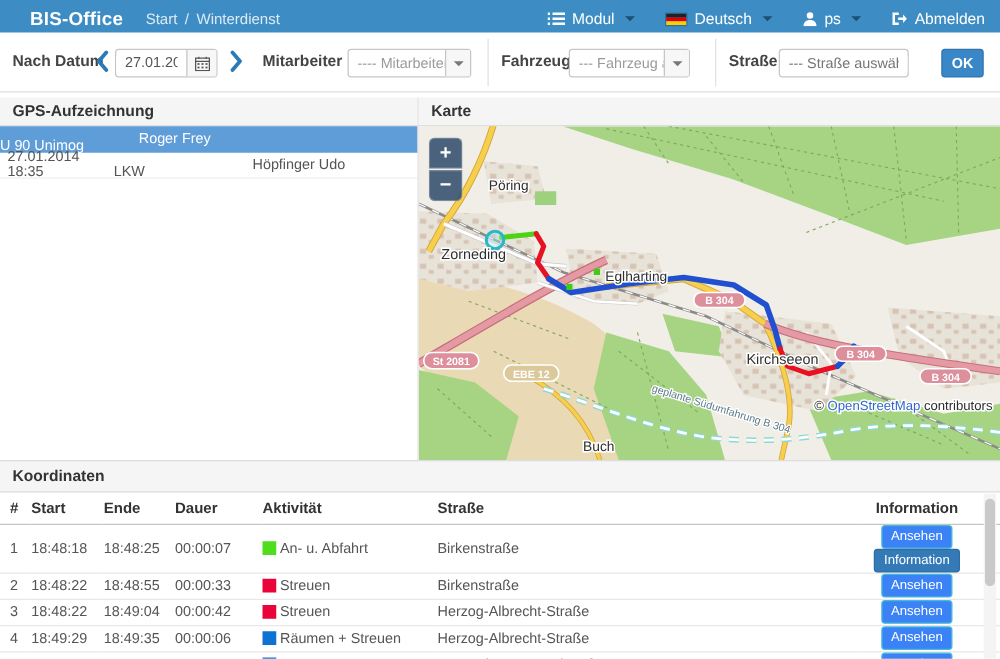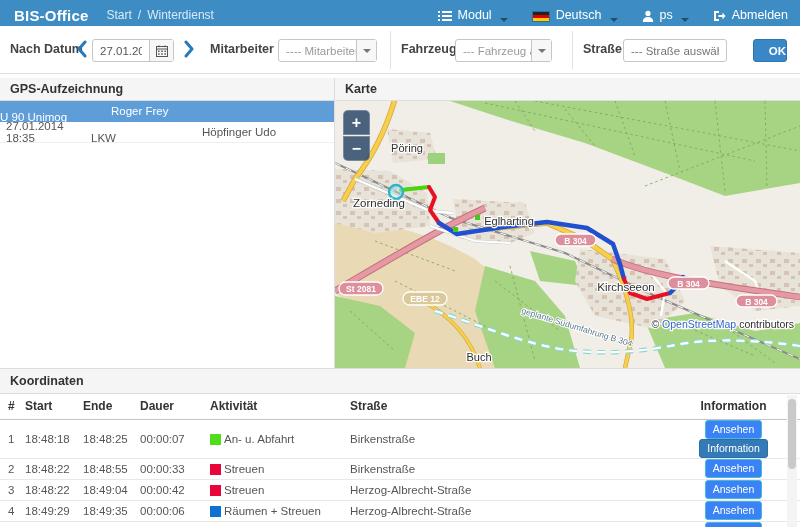--- a/index.html
+++ b/index.html
@@ -3,45 +3,45 @@
 <meta charset="utf-8">
 <style>
   * { margin:0; padding:0; box-sizing:border-box; }
   html,body { width:800px; height:527px; overflow:hidden; background:#fff;
               font-family:"Liberation Sans", sans-serif; }
   .app { position:relative; width:800px; height:527px; background:#fff; }
 
   
   .navbar { position:absolute; left:0; top:0; width:800px; height:30px;
             background:#3d8dc4; display:flex; align-items:center; color:#fff; }
-  .brand { font-size:15px; font-weight:bold; margin-left:14px; letter-spacing:.2px;text-align:right; }
+  .brand { font-size:15px; font-weight:bold; margin-left:24px; letter-spacing:.2px;text-align:right; }
   .crumbs { margin-left:18px; font-size:12px; color:rgba(255,255,255,.82); display:flex; gap:6px; }
   .nav-right { margin-left:auto; display:flex; align-items:center; gap:24px; margin-right:12px; }
-  .nav-item { display:flex; align-items:flex-end; gap:6px; font-size:12.5px; cursor:pointer; }
+  .nav-item { display:flex; align-items:center; gap:6px; font-size:12.5px; cursor:pointer; }
   .caret { width:0; height:0; border-left:4px solid transparent; border-right:4px solid transparent;
            border-top:4px solid #1d4e75; margin-left:2px; }
   .flag { width:18px; height:11px; display:flex; flex-direction:column; border:0.5px solid rgba(0,0,0,.2); }
   .flag div { flex:1; }
   .flag .b { background:#222; } .flag .r { background:#d00; } .flag .y { background:#ffce00; }
 
   
   .filterbar { position:absolute; left:0; top:26px; width:800px; height:48px;
                background:#fff; border-bottom:1px solid #ddd; }
   .filterbar .lbl { position:absolute; top:16px; font-size:12.5px; font-weight:bold; color:#444; }
   .fdivider { position:absolute; top:5px; width:1px; height:38px; background:#e2e2e2; }
   .chev { position:absolute; top:14px; width:12px; height:18px; cursor:pointer; }
   .ctrl { position:absolute; top:13px; height:23px; border:1px solid #c6c6c6; border-radius:3px;
           background:#fff; font-size:11.5px; color:#555; display:flex; align-items:center; }
   .ctrl .txt { padding:0 7px; white-space:nowrap; overflow:hidden; }
   .ctrl .addon { height:100%; border-left:1px solid #c6c6c6; background:#f7f7f7;
                  display:flex; align-items:center; justify-content:center; cursor:pointer; }
   .ph { color:#9a9a9a; }
   .okbtn { position:absolute; top:13px; left:753px; width:34px; height:23px; background:#3a87c8;
            border:1px solid #2f74ad; border-radius:3px; color:#fff; font-size:11.5px;
-           font-weight:bold; cursor:pointer;text-align:right; }
+           font-weight:bold; cursor:pointer; }
 
   
   .content { position:absolute; left:0; top:78px; width:800px; height:290px; display:flex; }
   .panel-hdr { height:23px; line-height:22px; background:#f5f5f5; border-bottom:1px solid #ddd;
                font-size:12.5px; font-weight:bold; color:#333; padding-left:10px; }
   .gps { width:334px; height:290px; }
   .gps-row { display:flex; height:21px; align-items:center; font-size:11.5px; color:#555;
              border-bottom:1px solid #efefef; cursor:pointer; }
   .gps-row.sel { background:#5f9dd8; color:#fff; border-bottom:1px solid #5f9dd8; }
   .gps-c1 { width:91px; padding-left:6px; } .gps-c2 { width:111px;margin-top:12px; } .gps-c3 { flex:1; }

